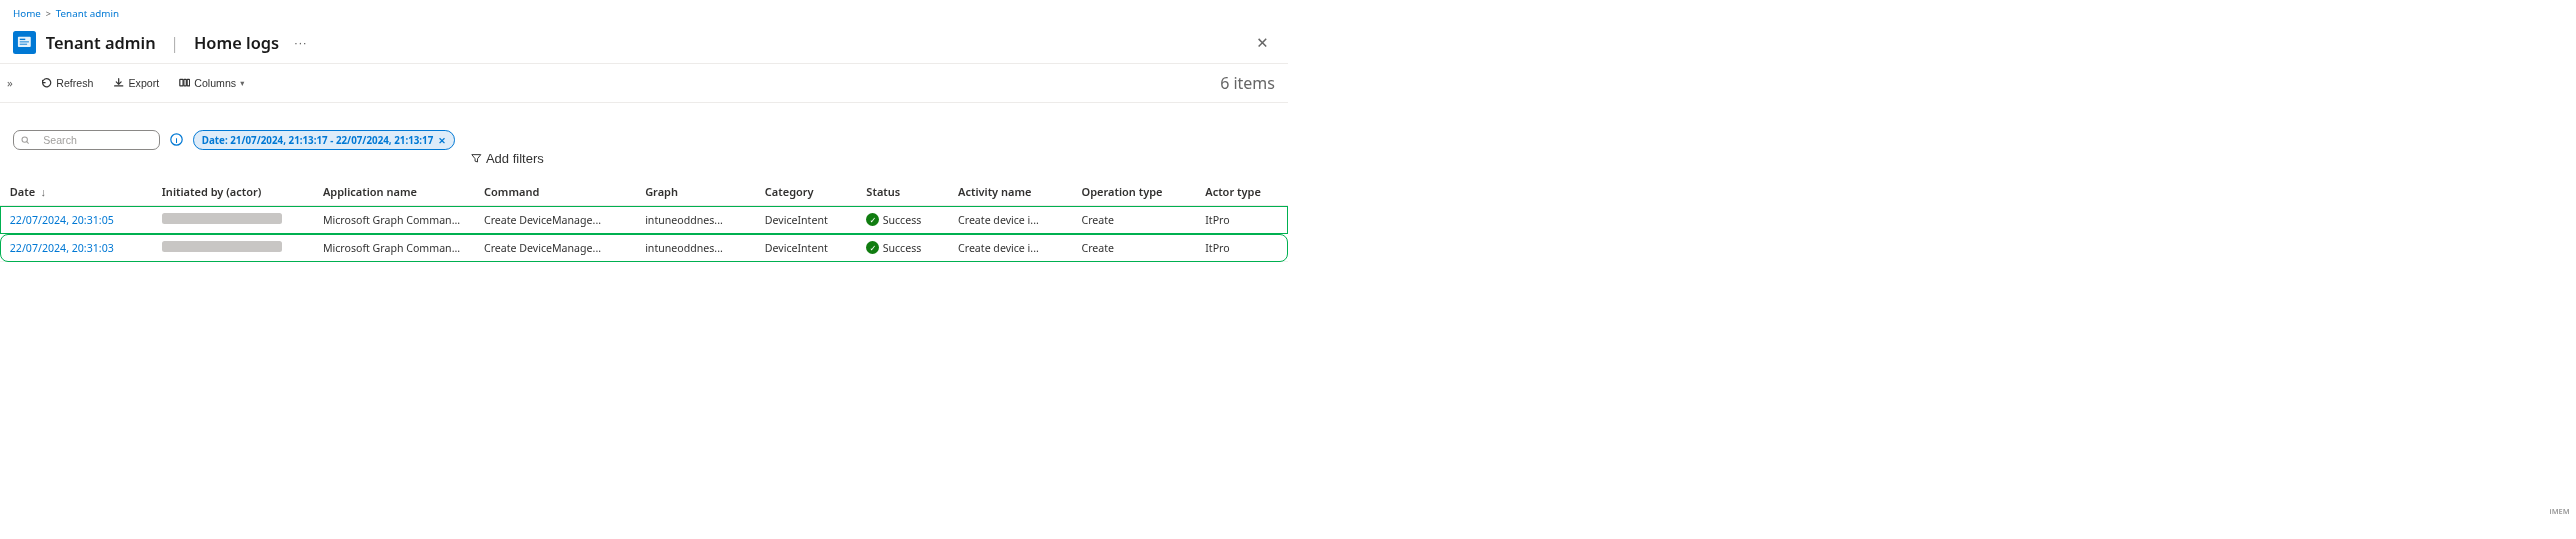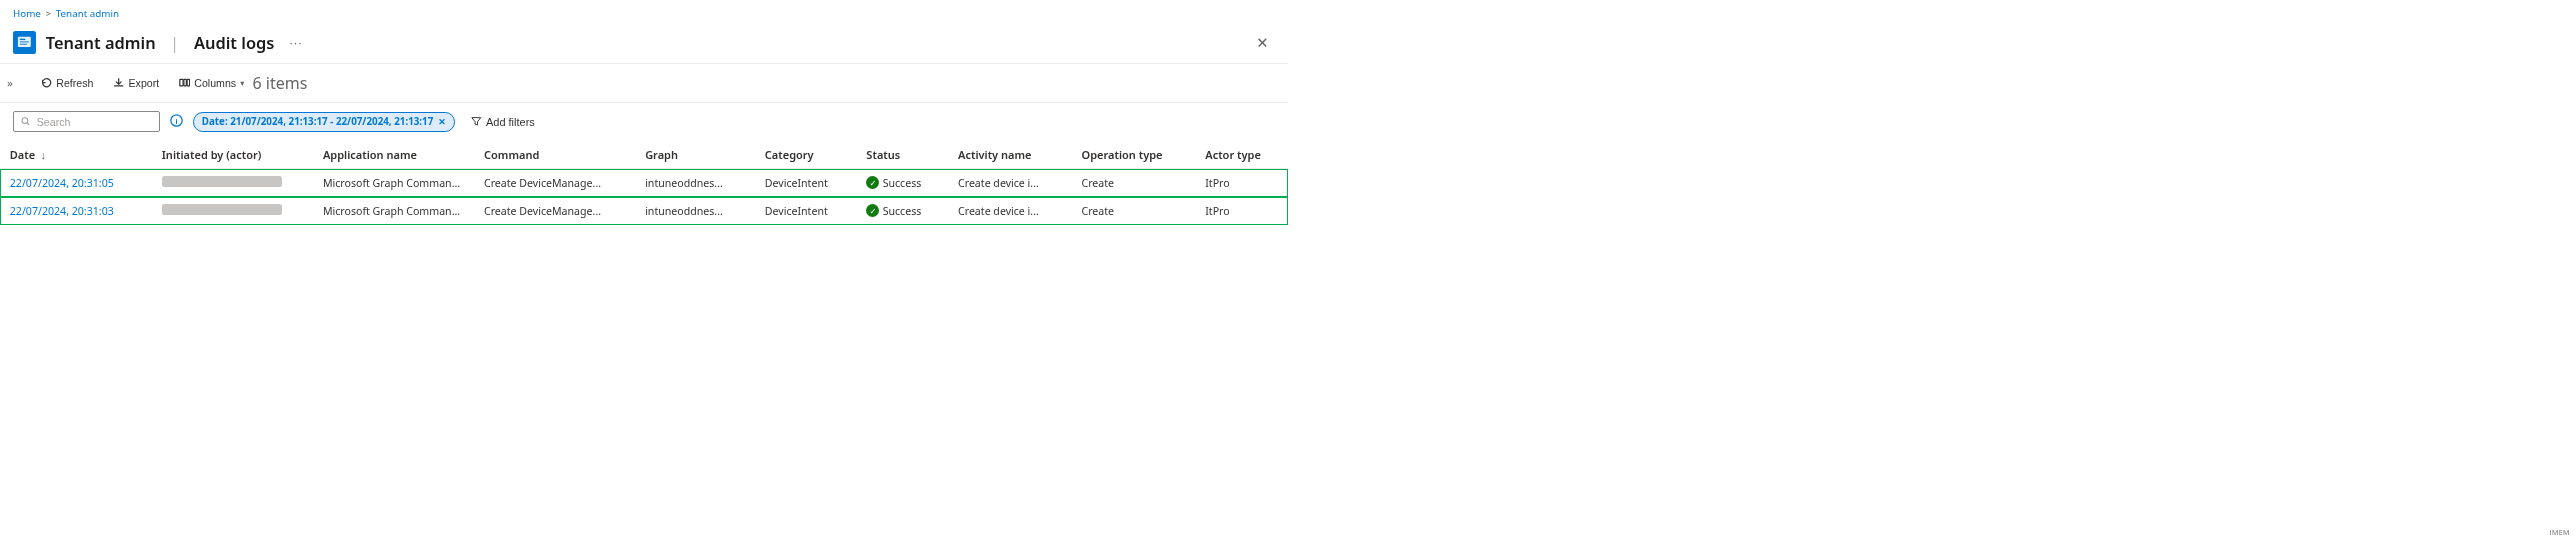--- a/index.html
+++ b/index.html
@@ -79,21 +79,21 @@
       cursor: pointer;
       font-size: 14.7px;
       color: #666;
       padding: 3.3px 6.5px;
     }
 
     
     .toolbar {
       display: flex;
       align-items: center;
-      justify-content: flex-start;
+      justify-content: space-between;
       padding: 8.2px 13px;
       border-bottom: 0.8px solid #edebe9;
     }
     .toolbar-left {
       display: flex;
       align-items: center;
       gap: 3.3px;
     }
     .toolbar-btn {
       display: flex;
@@ -120,23 +120,23 @@
     .filter-bar {
       display: flex;
       align-items: center;
       padding: 8.2px 13px;
       gap: 9.8px;
     }
     .search-box {
       display: flex;
       align-items: center;
       border: 0.8px solid #8a8886;
-      border-radius: 2px;
+      border-radius: 7px;
       padding: 3.3px 6.5px;
-      gap: 7px;
+      gap: 14px;
       width: 147px;
       background: #fff;
     }
     .search-box input {
       border: none;
       outline: none;
       font-size: 10.6px;
       color: #333;
       width: 100%;
     }
@@ -161,24 +161,25 @@
       cursor: pointer;
       font-weight: bold;
     }
     .add-filters-btn {
       display: flex;
       align-items: center;
       gap: 4.1px;
       background: none;
       border: none;
       cursor: pointer;
-      font-size: 11px;
+      font-size: 13px;
       color: #333;
       padding: 3.3px 6.5px;
       border-radius: 2.5px;
+      margin-top: 36px;
     }
 
     
     .data-table {
       width: 100%;
       border-collapse: collapse;
     }
     .data-table th {
       text-align: left;
       padding: 6.5px 9.8px;
@@ -251,21 +252,21 @@
       width: 19.6px;
       padding: 6.5px 0;
       cursor: pointer;
       color: #666;
       font-size: 11.4px;
     }
 
     
     .watermark {
       position: fixed;
-      bottom: 2px;
+      bottom: 23px;
       right: 6.5px;
       font-size: 7.4px;
       color: #999;
       font-weight: 600;
     }
   </style>
 </head>
 <body>
 
 <div class="breadcrumb">
@@ -279,21 +280,21 @@
     <div class="page-icon">
       <svg viewBox="0 0 16 16" xmlns="http://www.w3.org/2000/svg">
         <rect x="1" y="2" width="14" height="11" rx="1" fill="white" opacity="0.9"></rect>
         <rect x="3" y="4" width="6" height="1.5" fill="#0078d4"></rect>
         <rect x="3" y="7" width="10" height="1" fill="#0078d4"></rect>
         <rect x="3" y="9.5" width="8" height="1" fill="#0078d4"></rect>
       </svg>
     </div>
     <span class="page-title-text">Tenant admin</span>
     <span class="page-title-divider">|</span>
-    <span class="page-title-text">Audit logs</span>
+    <span class="page-title-text">Home logs</span>
     <button class="page-more-btn">···</button>
   </div>
   <button class="close-btn">✕</button>
 </div>
 
 <div style="display:flex;align-items:center;border-bottom:0.8px solid #edebe9;">
   <div class="sidebar-toggle">»</div>
   <div class="toolbar" style="flex:1;border-bottom:none;">
     <div class="toolbar-left">
       <button class="toolbar-btn">
@@ -398,21 +399,21 @@
           <td>
             <div class="status-success">
               <div class="status-check">✓</div>
               <span>Success</span>
             </div>
           </td>
           <td>Create device i...</td>
           <td>Create</td>
           <td>ItPro</td>
         </tr>
-        <tr class="highlighted" style="outline: rgb(0, 176, 80) solid 1.6px; outline-offset: -1.6px;">
+        <tr class="highlighted" style="outline: rgb(0, 176, 80) solid 1.6px; outline-offset: -1.6px; border-radius: 8px;">
           <td><a class="date-link" href="#">22/07/2024, 20:31:03</a></td>
           <td><span class="blurred-text">████████████████</span></td>
           <td>Microsoft Graph Command Lin...</td>
           <td>Create DeviceManage...</td>
           <td>intuneoddnes...</td>
           <td>DeviceIntent</td>
           <td>
             <div class="status-success">
               <div class="status-check">✓</div>
               <span>Success</span>

